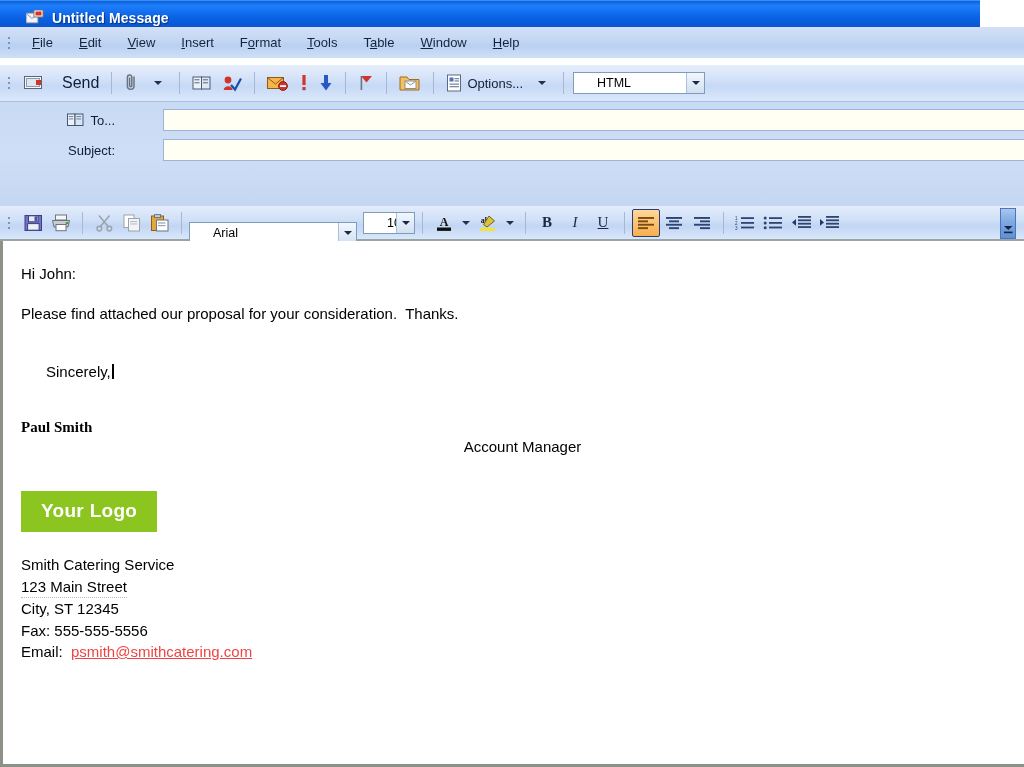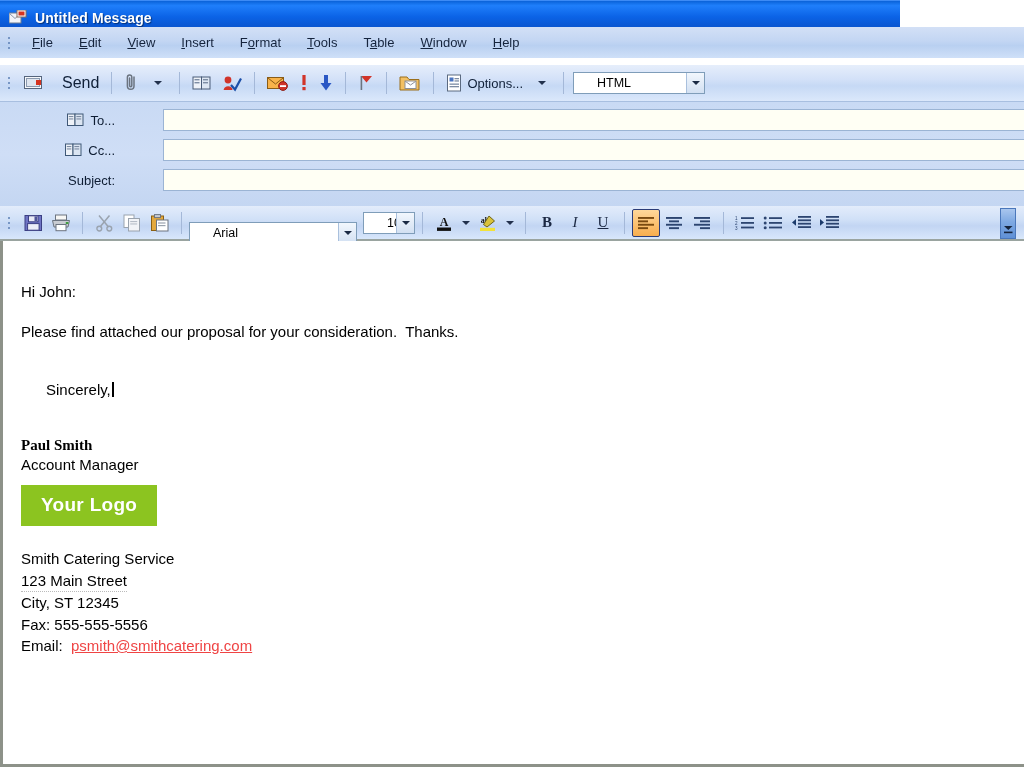--- a/index.html
+++ b/index.html
@@ -12,26 +12,26 @@
 
   #app {
     position: relative;
     width: 1024px; height: 767px;
     background: #ffffff;
   }
 
   
   .titlebar {
     position: absolute; left: 0; top: 0;
-    width: 900px; height: 34px;
+    width: 980px; height: 34px;
     background: linear-gradient(to bottom,
         #0a62d8 0%, #1f7ffb 14%, #0b63e6 48%, #0a55cf 80%, #0d4fc0 100%);
     display: flex; align-items: center;
     box-sizing: border-box;
-    padding-left: 9px;
+    padding-left: 26px;
     border-top: 1px solid #3d8bf5;
   }
   .title-icon {
     width: 18px; height: 16px;
     position: relative;
     margin-right: 8px;
     flex: none;
   }
   .title-text {
     color: #ffffff;
@@ -209,39 +209,39 @@
   }
 
   
   .body-area {
     position: absolute; left: 0; top: 241px;
     width: 1024px; height: 526px;
     background: #ffffff;
     border-left: 3px solid #8d9289;
     border-bottom: 3px solid #8d9289;
     box-sizing: border-box;
-    padding: 42px 0 0 18px;
+    padding: 24px 0 0 18px;
     font-family: "Liberation Sans", sans-serif;
     font-size: 15px;
     color: #000000;
   }
   .para { margin: 0 0 22px 0; line-height: 1.2; white-space: pre; }
   .caret {
     display: inline-block;
     width: 2px; height: 15px;
     background: #000;
     vertical-align: -2px;
     margin-left: 1px;
   }
   .sig-name {
     font-weight: bold; font-size: 15px;
     font-family: "Liberation Serif", serif;
     margin: 0 0 2px 0;
   }
-  .sig-title { font-size: 15px; margin: 0 0 12px 0; }
+  .sig-title { font-size: 15px; margin: 0 0 36px 0; text-align: center; }
   .logo {
     display: inline-block;
     background: #8cc420;
     color: #ffffff;
     font-weight: bold;
     font-size: 19px;
     letter-spacing: .3px;
     padding: 9px 20px 10px 20px;
     margin: 0 0 22px 0;
     white-space: nowrap;
@@ -413,36 +413,20 @@
             <rect x="1.8" y="5.4" width="4.5" height="1.1" fill="#7d8ca3"></rect>
             <rect x="9.4" y="3" width="4.8" height="1.1" fill="#7d8ca3"></rect>
             <rect x="9.4" y="5.4" width="4.8" height="1.1" fill="#7d8ca3"></rect>
           </svg>
         </span>
         <span>To...</span>
       </span>
       <input class="finput" type="text" value="" style="">
     </div>
 
-    <div class="frow">
-      <span class="flabel">
-        <span class="book-icon">
-          <svg width="17" height="14" viewBox="0 0 17 14">
-            <rect x="0.5" y="1" width="7.5" height="11.5" fill="#eef2f8" stroke="#3f5877"></rect>
-            <rect x="8" y="1" width="8" height="11.5" fill="#dbe5f2" stroke="#3f5877"></rect>
-            <rect x="1.8" y="3" width="4.5" height="1.1" fill="#7d8ca3"></rect>
-            <rect x="1.8" y="5.4" width="4.5" height="1.1" fill="#7d8ca3"></rect>
-            <rect x="9.4" y="3" width="4.8" height="1.1" fill="#7d8ca3"></rect>
-            <rect x="9.4" y="5.4" width="4.8" height="1.1" fill="#7d8ca3"></rect>
-          </svg>
-        </span>
-        <span>Cc...</span>
-      </span>
-      <input class="finput" type="text" value="" style="">
-    </div>
 
     <div class="frow">
       <span class="flabel">Subject:</span>
       <input class="finput" type="text" value="" style="">
     </div>
   </div>
 
   <div class="toolbar2">
     <span class="grip">
         <i></i>

